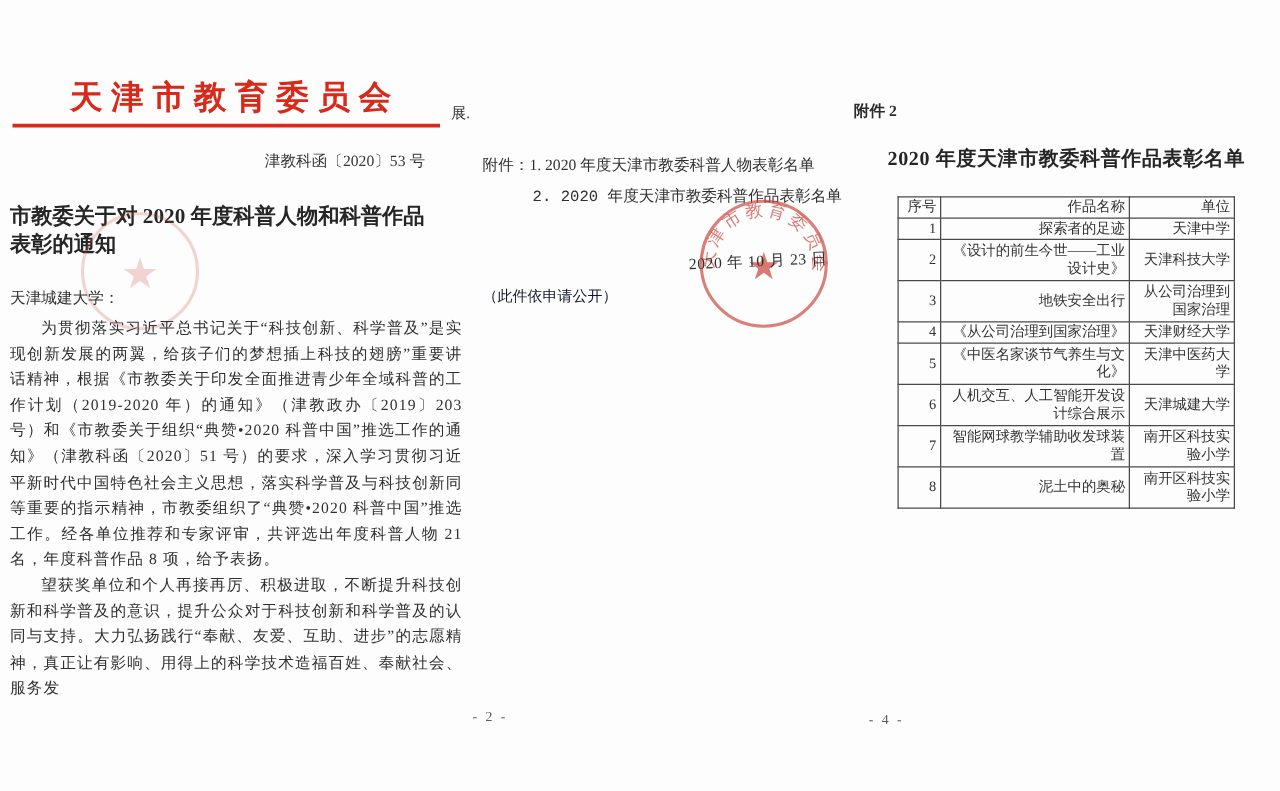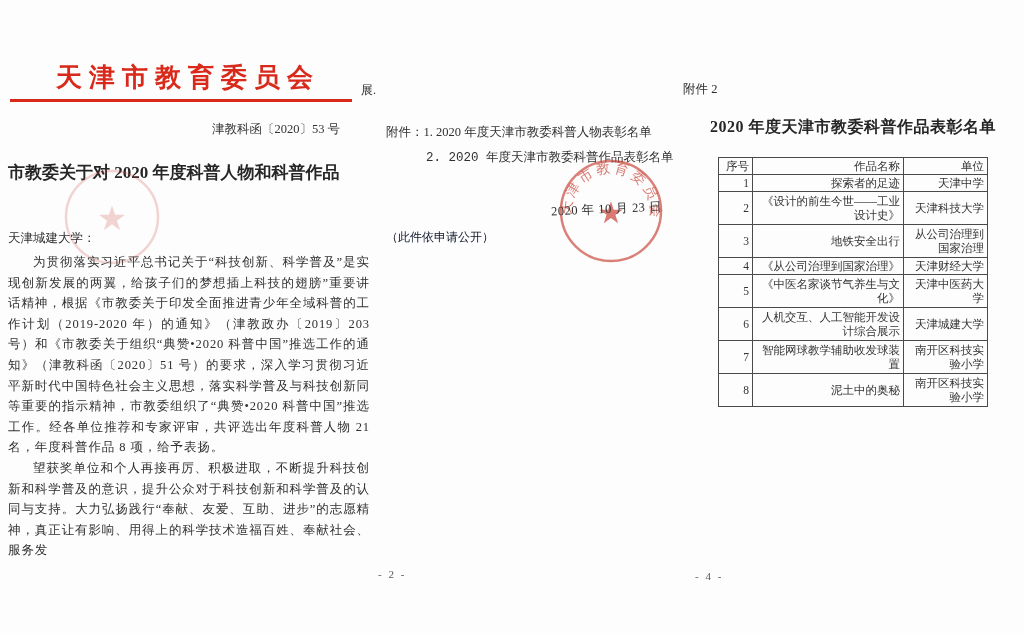--- a/index.html
+++ b/index.html
@@ -46,21 +46,21 @@
   .issue-date{
     left:551px;top:201px;font-size:12.5px;letter-spacing:0.5px;white-space:nowrap;
     color:#2e2e2e;transform:rotate(-2.5deg);
   }
   .disclosure{left:386px;top:229px;font-size:12px;color:#0f172a;}
   .pagenum{font-size:11px;color:#5a5a5a;letter-spacing:2px;}
   .pagenum-2{left:378px;top:568px;}
   .pagenum-4{left:695px;top:570px;}
 
   
-  .attach2-label{left:683px;top:81px;font-size:12.5px;font-weight:400;color:#2c2c2c;}
+  .attach2-label{left:683px;top:81px;font-size:12.5px;font-weight:700;color:#2c2c2c;}
   .table-title{
     left:710px;top:117px;width:280px;text-align:center;
     font-size:16px;font-weight:700;letter-spacing:0.5px;color:#262626;white-space:nowrap;
   }
   table.awards{
     left:718px;top:157px;position:absolute;
     border-collapse:collapse;table-layout:fixed;width:269px;
     font-family:"Liberation Serif","DejaVu Serif",serif;
   }
   table.awards col.c1{width:34px;}
@@ -80,20 +80,21 @@
 <body>
 
 <div class="canvas">
 
   <section>
     <div class="abs letterhead">天津市教育委员会</div>
     <div class="abs red-rule"></div>
     <div class="abs doc-number">津教科函〔2020〕53 号</div>
     <div class="abs doc-title">
       <div>市教委关于对 2020 年度科普人物和科普作品</div>
+      <div>表彰的通知</div>
     </div>
 
     <svg class="abs faint-stamp" width="110" height="110" viewBox="0 0 110 110">
       <circle cx="55" cy="55" r="46"></circle>
       <text class="faint-star" x="55" y="68">★</text>
     </svg>
 
     <div class="abs salutation">天津城建大学：</div>
     <div class="abs body-text">
       <p>为贯彻落实习近平总书记关于“科技创新、科学普及”是实现创新发展的两翼，给孩子们的梦想插上科技的翅膀”重要讲话精神，根据《市教委关于印发全面推进青少年全域科普的工作计划（2019-2020 年）的通知》（津教政办〔2019〕203 号）和《市教委关于组织“典赞•2020 科普中国”推选工作的通知》（津教科函〔2020〕51 号）的要求，深入学习贯彻习近平新时代中国特色社会主义思想，落实科学普及与科技创新同等重要的指示精神，市教委组织了“典赞•2020 科普中国”推选工作。经各单位推荐和专家评审，共评选出年度科普人物 21 名，年度科普作品 8 项，给予表扬。</p>

